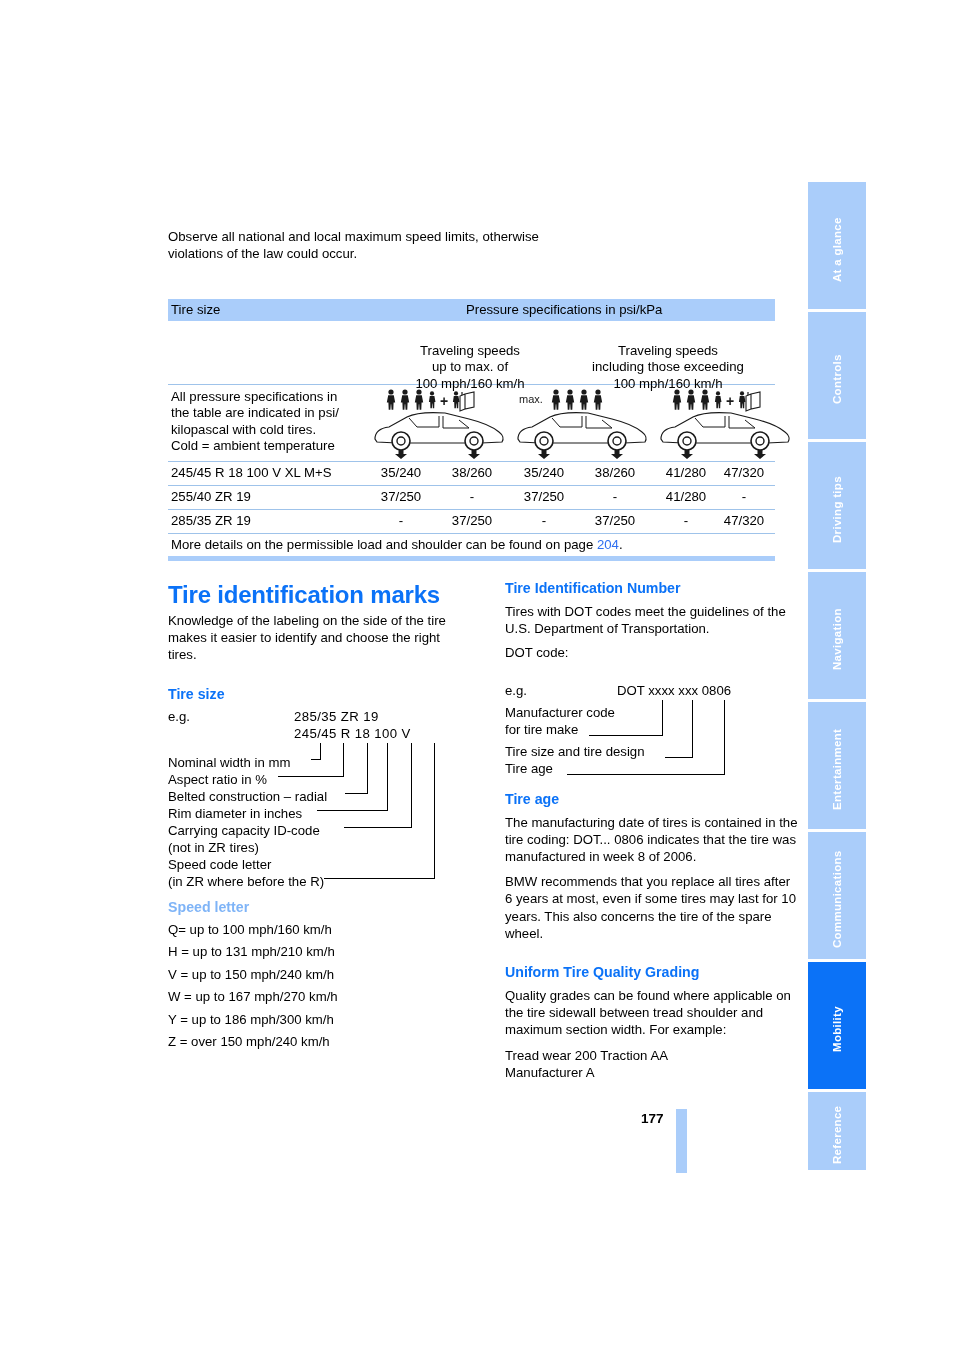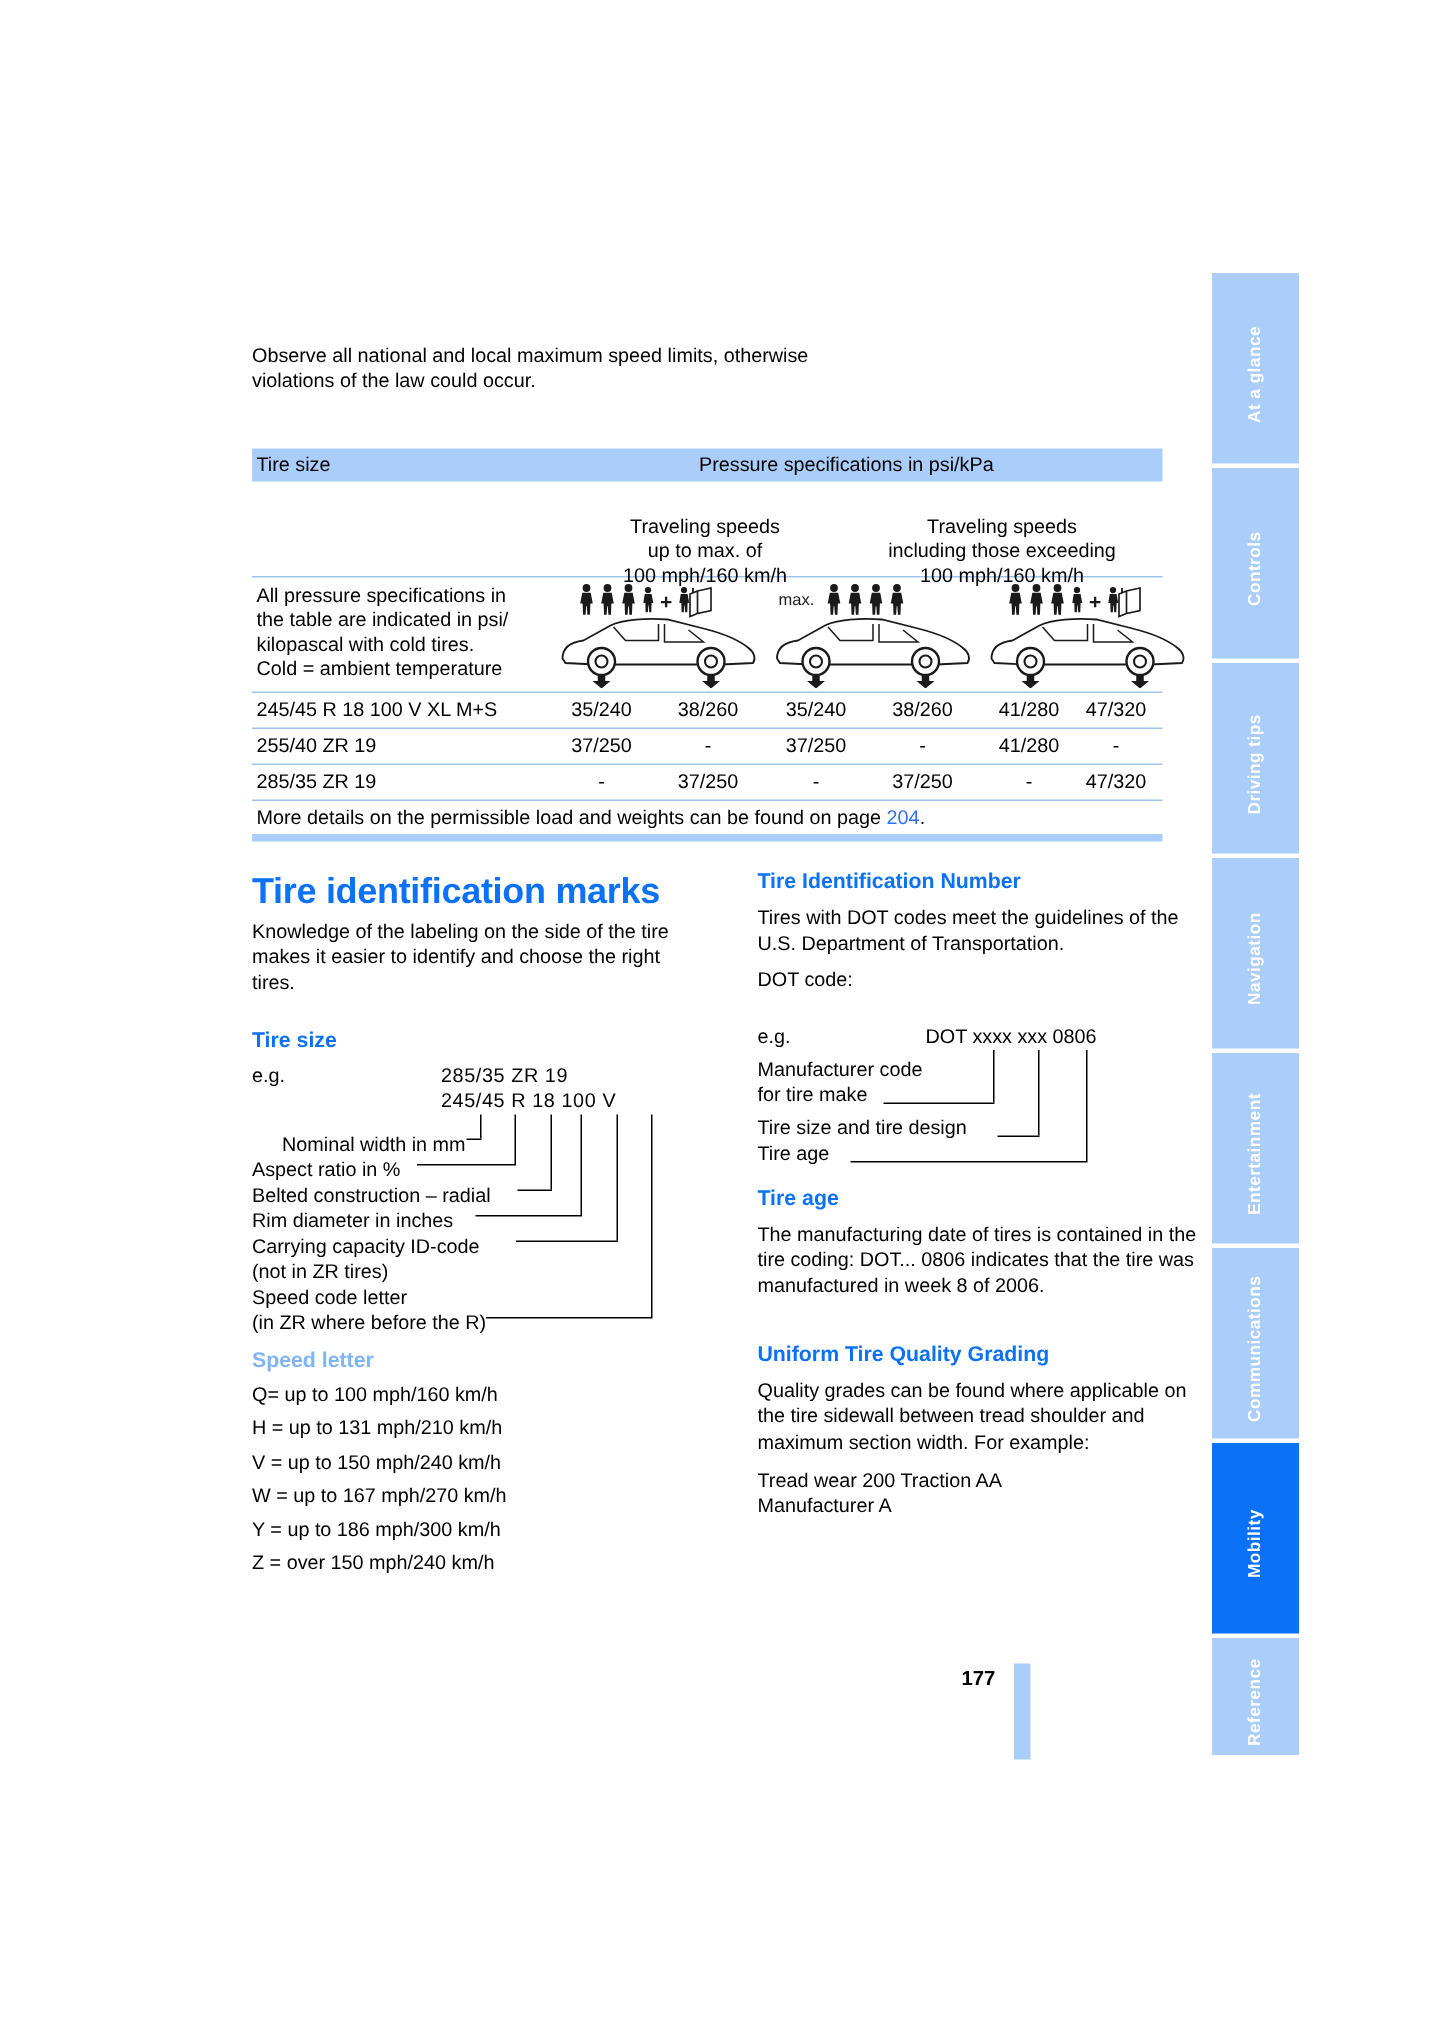--- a/index.html
+++ b/index.html
@@ -442,41 +442,41 @@
       <span class="rlabel">285/35 ZR 19</span>
       <span class="val v0">-</span>
       <span class="val v1">37/250</span>
       <span class="val v2">-</span>
       <span class="val v3">37/250</span>
       <span class="val v4">-</span>
       <span class="val v5">47/320</span>
     </div>
 
     <div class="ptable-foot">
-      <span class="ftext"><span>More details on the permissible load and weights can be found on page </span><span class="pagelink">204</span><span>.</span></span>
+      <span class="ftext"><span>More details on the permissible load and shoulder can be found on page </span><span class="pagelink">204</span><span>.</span></span>
     </div>
 
     <div class="ptable-bottombar"></div>
   </div>
 
   <h1 class="section-title" style="left:168px; top:581px;">Tire identification marks</h1>
 
   <div class="col-left">
     <p class="body">Knowledge of the labeling on the side of the tire makes it easier to identify and choose the right tires.</p>
 
     <div class="gap-l"></div>
     <h2 class="subhead">Tire size</h2>
     <div class="gap-s"></div>
 
     <div class="tsdiagram">
       <span class="tsd-eg">e.g.</span>
       <span class="tsd-code1">285/35  ZR 19</span>
       <span class="tsd-code2">245/45  R  18 100  V</span>
 
-      <span class="tsd-line" style="top:46px;margin-left:20px;">Nominal width in mm</span>
+      <span class="tsd-line" style="top:46px;">Nominal width in mm</span>
       <span class="tsd-line" style="top:63px;">Aspect ratio in %</span>
       <span class="tsd-line" style="top:80px;">Belted construction – radial</span>
       <span class="tsd-line" style="top:97px;">Rim diameter in inches</span>
       <span class="tsd-line" style="top:114px;">Carrying capacity ID-code</span>
       <span class="tsd-line" style="top:131px;">(not in ZR tires)</span>
       <span class="tsd-line" style="top:148px;">Speed code letter</span>
       <span class="tsd-line" style="top:165px;">(in ZR where before the R)</span>
 
       <span class="lead v" style="left:152px; top:34px; height:16px;"></span>
       <span class="lead h" style="left:143px; top:50px; width:10px;"></span>
@@ -535,20 +535,21 @@
 
       <span class="lead v" style="left:219px; top:17px; height:74px;"></span>
       <span class="lead h" style="left:62px; top:91px; width:158px;"></span>
     </div>
 
     <div style="height:12px;"></div>
     <h2 class="subhead">Tire age</h2>
     <div class="gap-s"></div>
     <p class="body">The manufacturing date of tires is contained in the tire coding: DOT... 0806 indicates that the tire was manufactured in week 8 of 2006.</p>
     <div style="height:8px;"></div>
+    <p class="body">BMW recommends that you replace all tires after 6 years at most, even if some tires may last for 10 years. This also concerns the tire of the spare wheel.</p>
 
     <div class="gap-l"></div>
     <h2 class="subhead">Uniform Tire Quality Grading</h2>
     <div class="gap-s"></div>
     <p class="body">Quality grades can be found where applicable on the tire sidewall between tread shoulder and maximum section width. For example:</p>
     <div style="height:8px;"></div>
     <p class="body">Tread wear 200 Traction AA</p>
     <p class="body">Manufacturer A</p>
   </div>
 

